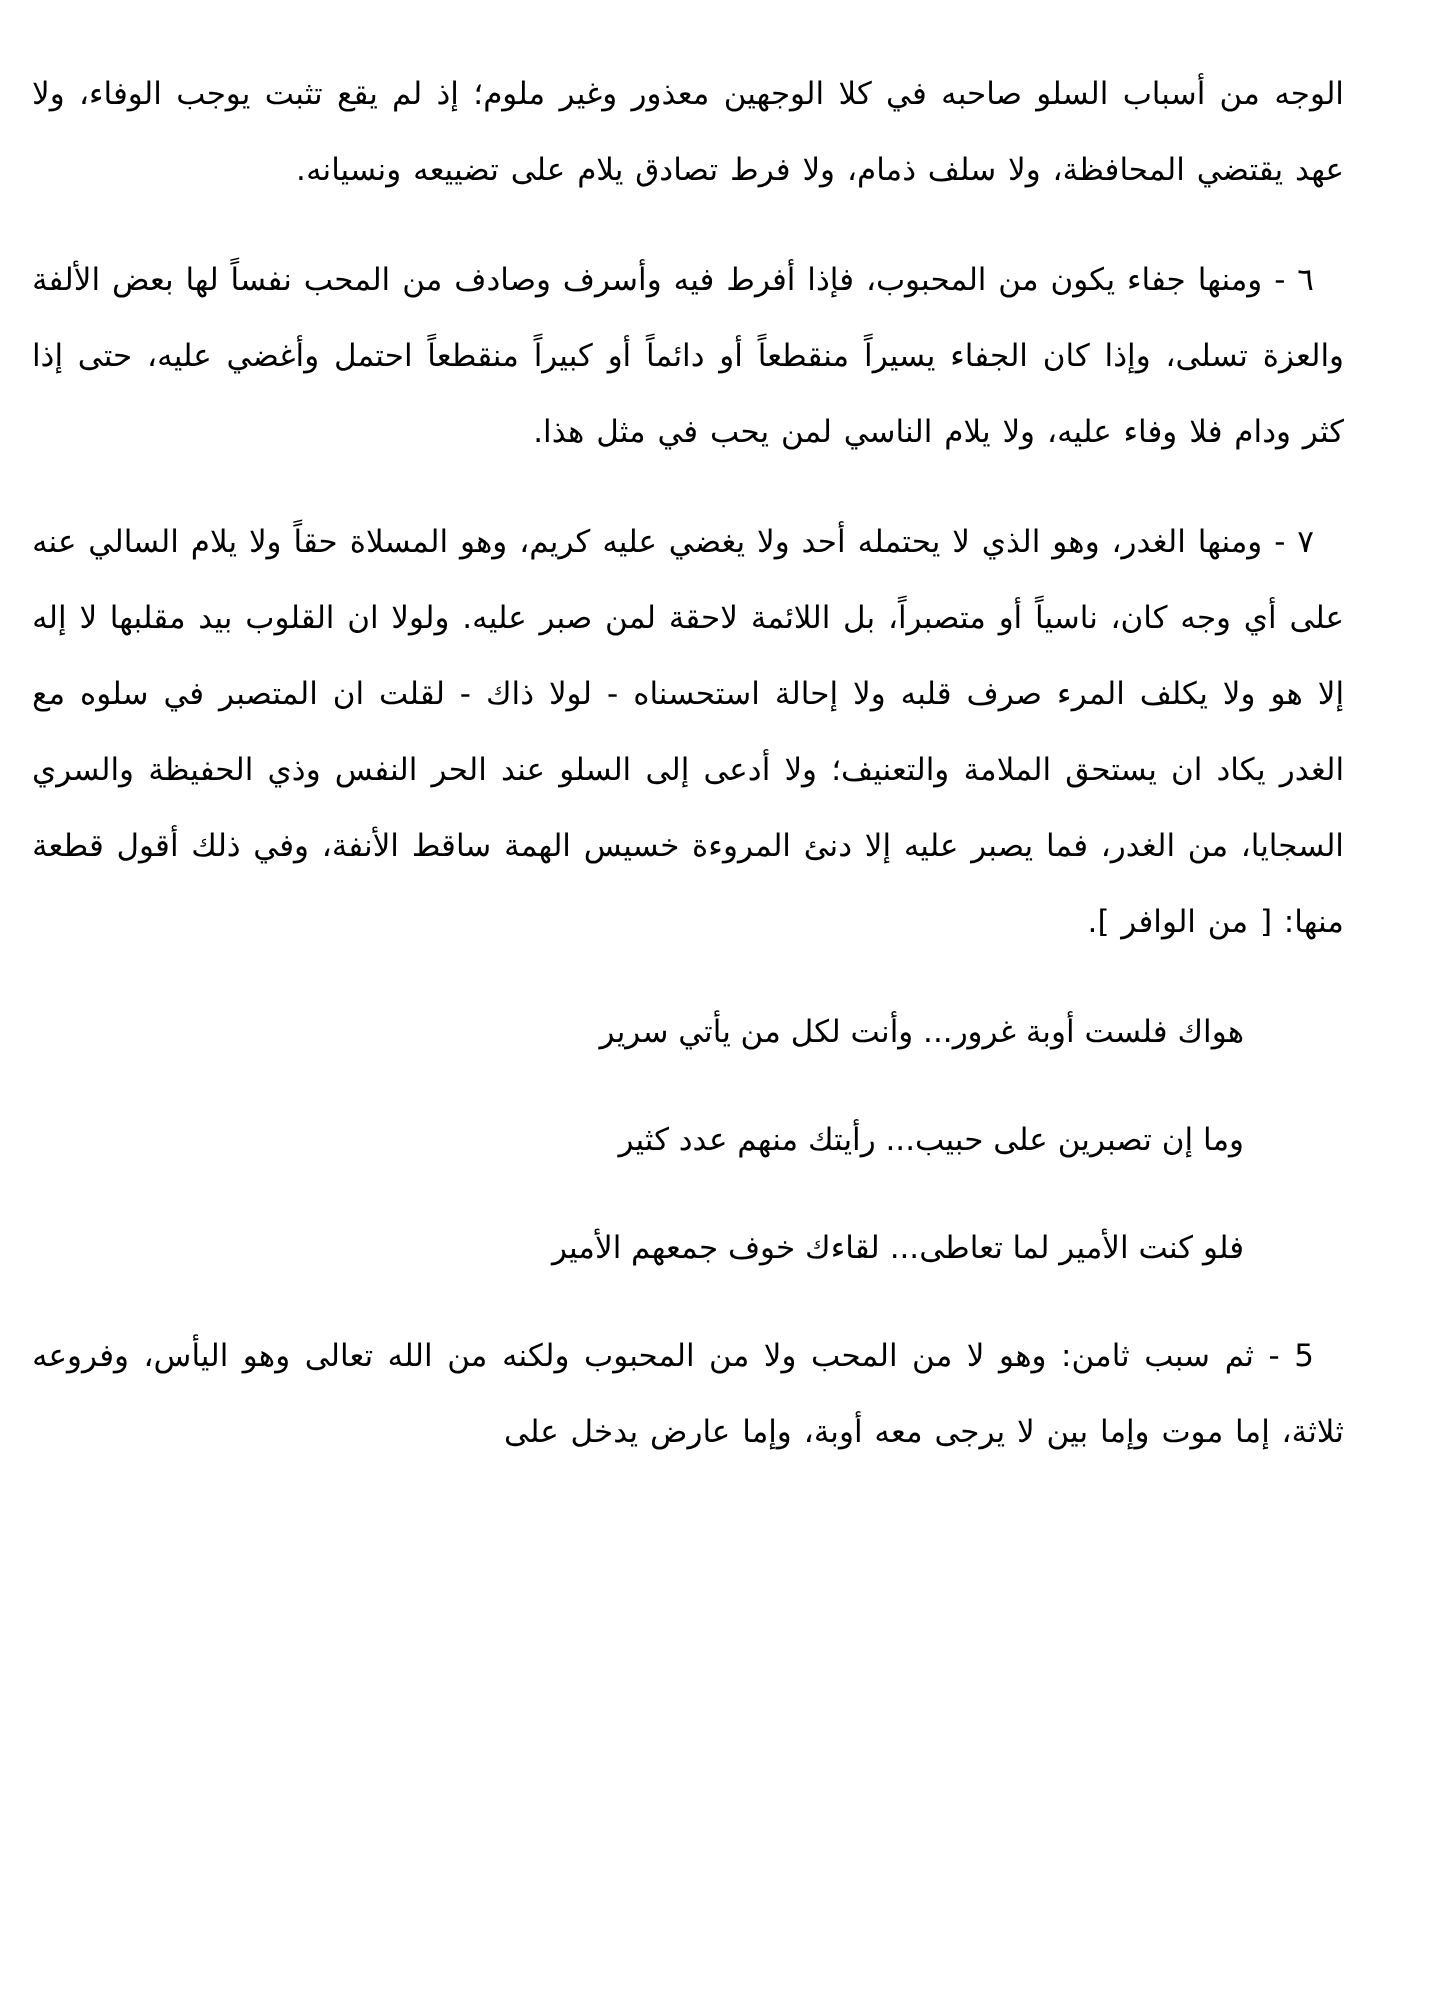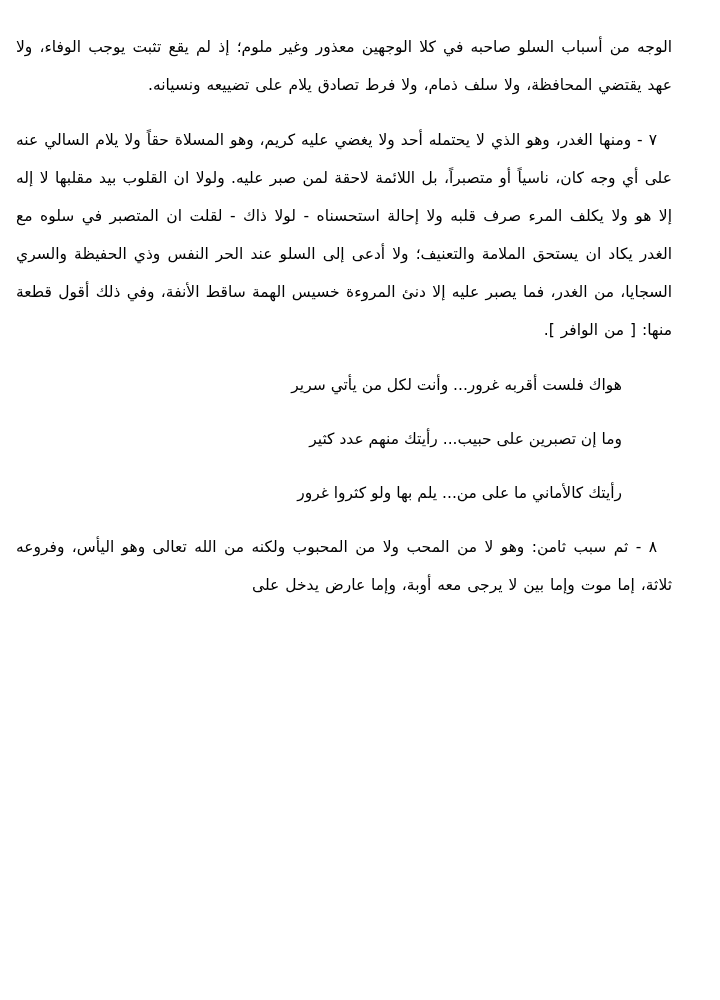--- a/index.html
+++ b/index.html
@@ -37,26 +37,27 @@
     margin: 0 50px 16px 0;
   }
 </style>
 </head>
 <body>
 
 <div class="page">
 
   <p class="p-body">الوجه من أسباب السلو صاحبه في كلا الوجهين معذور وغير ملوم؛ إذ لم يقع تثبت يوجب الوفاء، ولا عهد يقتضي المحافظة، ولا سلف ذمام، ولا فرط تصادق يلام على تضييعه ونسيانه.</p>
 
+  <p class="p-body p-indent">٦ - ومنها جفاء يكون من المحبوب، فإذا أفرط فيه وأسرف وصادف من المحب نفساً لها بعض الألفة والعزة تسلى، وإذا كان الجفاء يسيراً منقطعاً أو دائماً أو كبيراً منقطعاً احتمل وأغضي عليه، حتى إذا كثر ودام فلا وفاء عليه، ولا يلام الناسي لمن يحب في مثل هذا.</p>
 
   <p class="p-body p-indent">٧ - ومنها الغدر، وهو الذي لا يحتمله أحد ولا يغضي عليه كريم، وهو المسلاة حقاً ولا يلام السالي عنه على أي وجه كان، ناسياً أو متصبراً، بل اللائمة لاحقة لمن صبر عليه. ولولا ان القلوب بيد مقلبها لا إله إلا هو ولا يكلف المرء صرف قلبه ولا إحالة استحسناه - لولا ذاك - لقلت ان المتصبر في سلوه مع الغدر يكاد ان يستحق الملامة والتعنيف؛ ولا أدعى إلى السلو عند الحر النفس وذي الحفيظة والسري السجايا، من الغدر، فما يصبر عليه إلا دنئ المروءة خسيس الهمة ساقط الأنفة، وفي ذلك أقول قطعة منها: [ من الوافر ].</p>
 
-  <p class="verse">هواك فلست أقربه غرور... وأنت لكل من يأتي سرير</p>
+  <p class="verse">هواك فلست أوبة غرور... وأنت لكل من يأتي سرير</p>
 
   <p class="verse">وما إن تصبرين على حبيب... رأيتك منهم عدد كثير</p>
 
-
-  <p class="verse">رأيتك كالأماني ما على من... يلم بها ولو كثروا غرور</p>
+  <p class="verse">فلو كنت الأمير لما تعاطى... لقاءك خوف جمعهم الأمير</p>
 
 
-  <p class="p-body p-indent">٨ - ثم سبب ثامن: وهو لا من المحب ولا من المحبوب ولكنه من الله تعالى وهو اليأس، وفروعه ثلاثة، إما موت وإما بين لا يرجى معه أوبة، وإما عارض يدخل على</p>
+
+  <p class="p-body p-indent">5 - ثم سبب ثامن: وهو لا من المحب ولا من المحبوب ولكنه من الله تعالى وهو اليأس، وفروعه ثلاثة، إما موت وإما بين لا يرجى معه أوبة، وإما عارض يدخل على</p>
 
 </div>
 
 </body></html>

